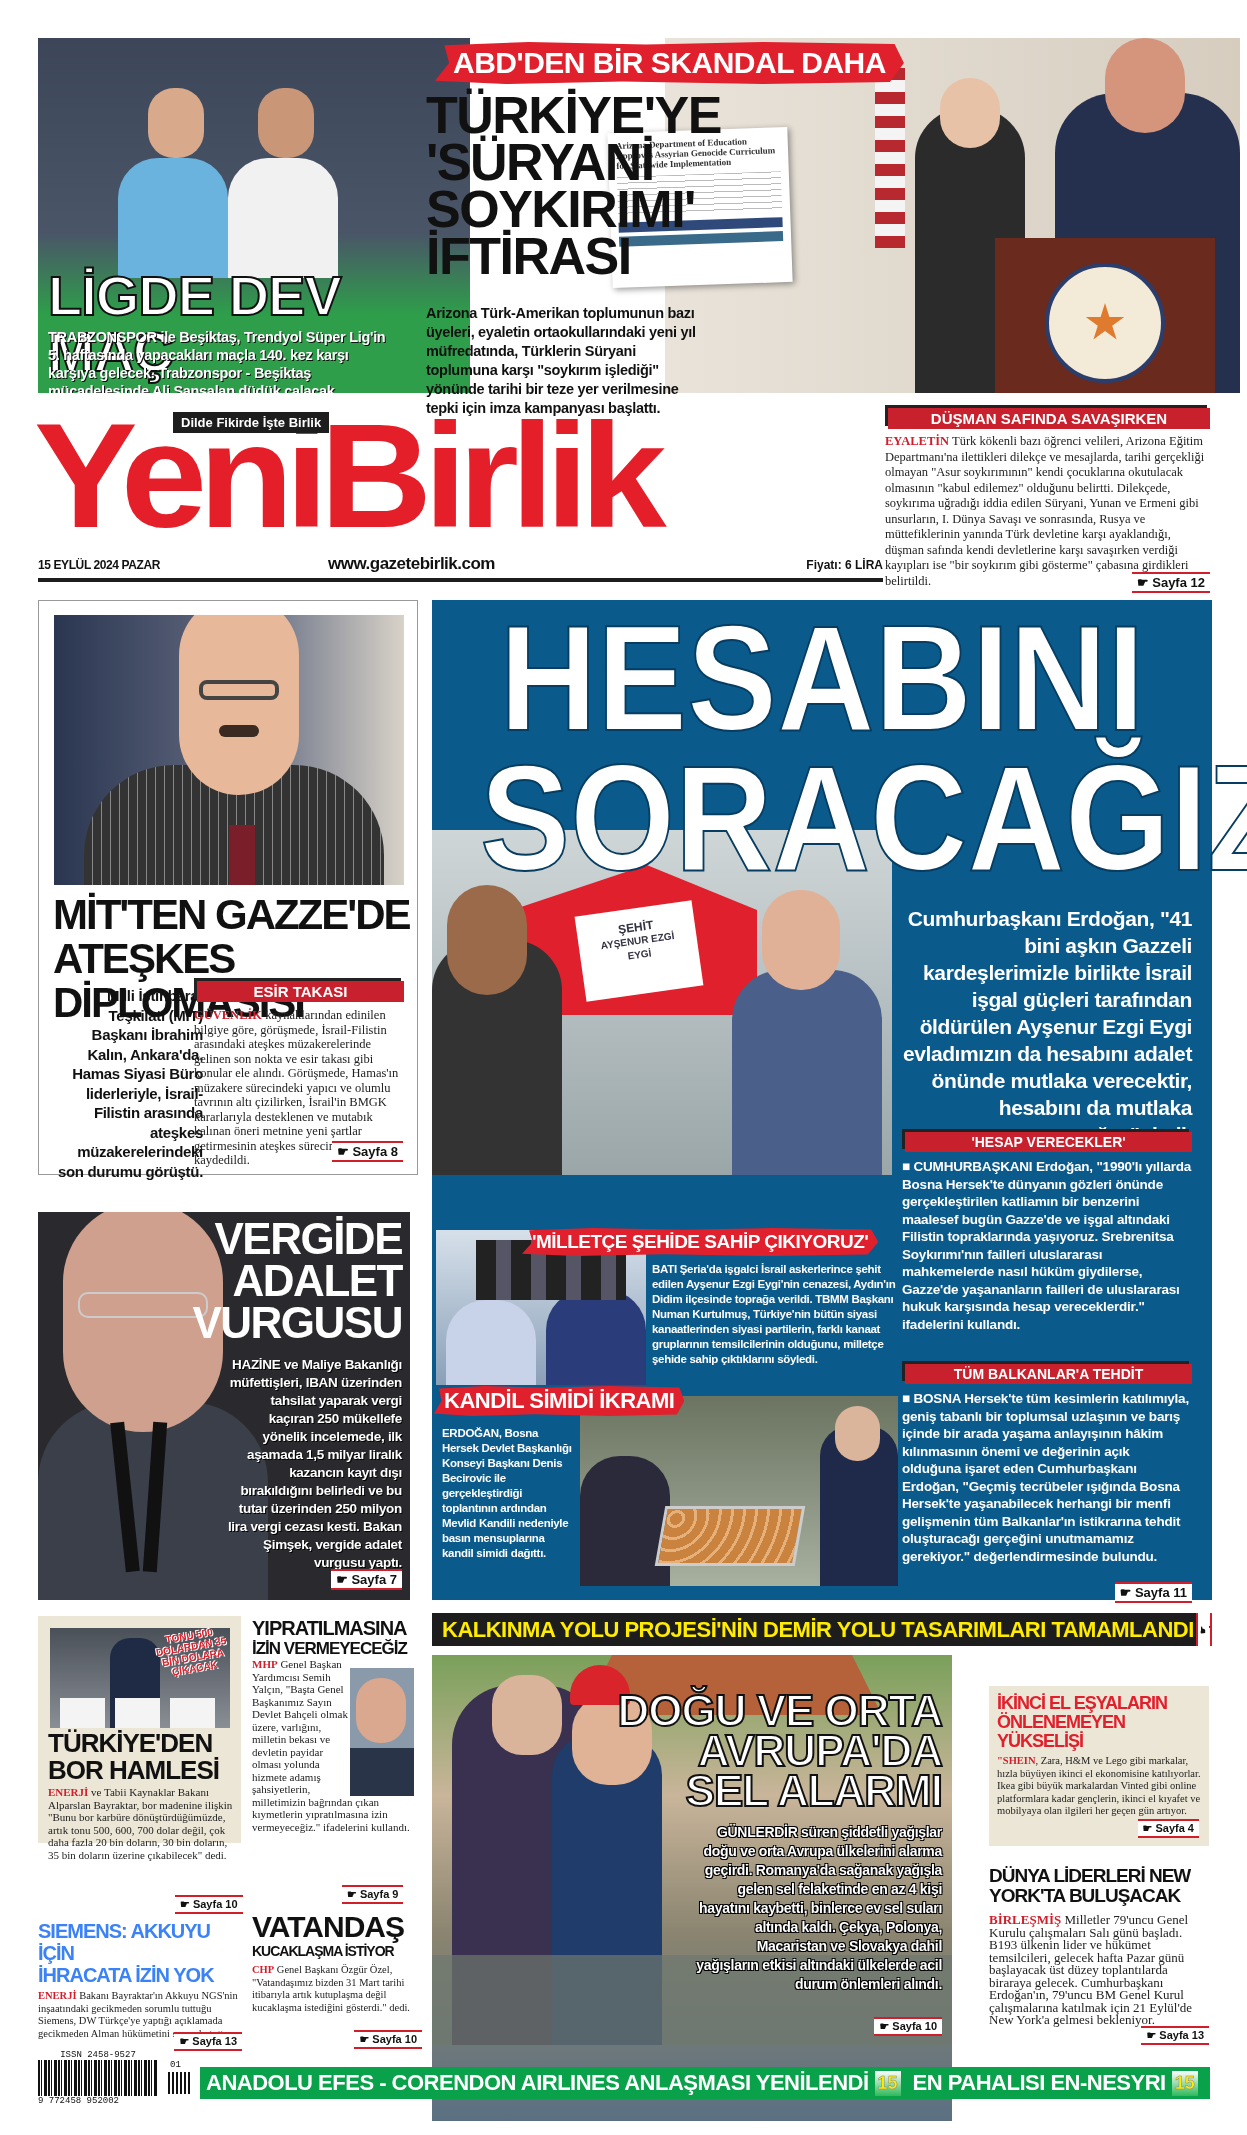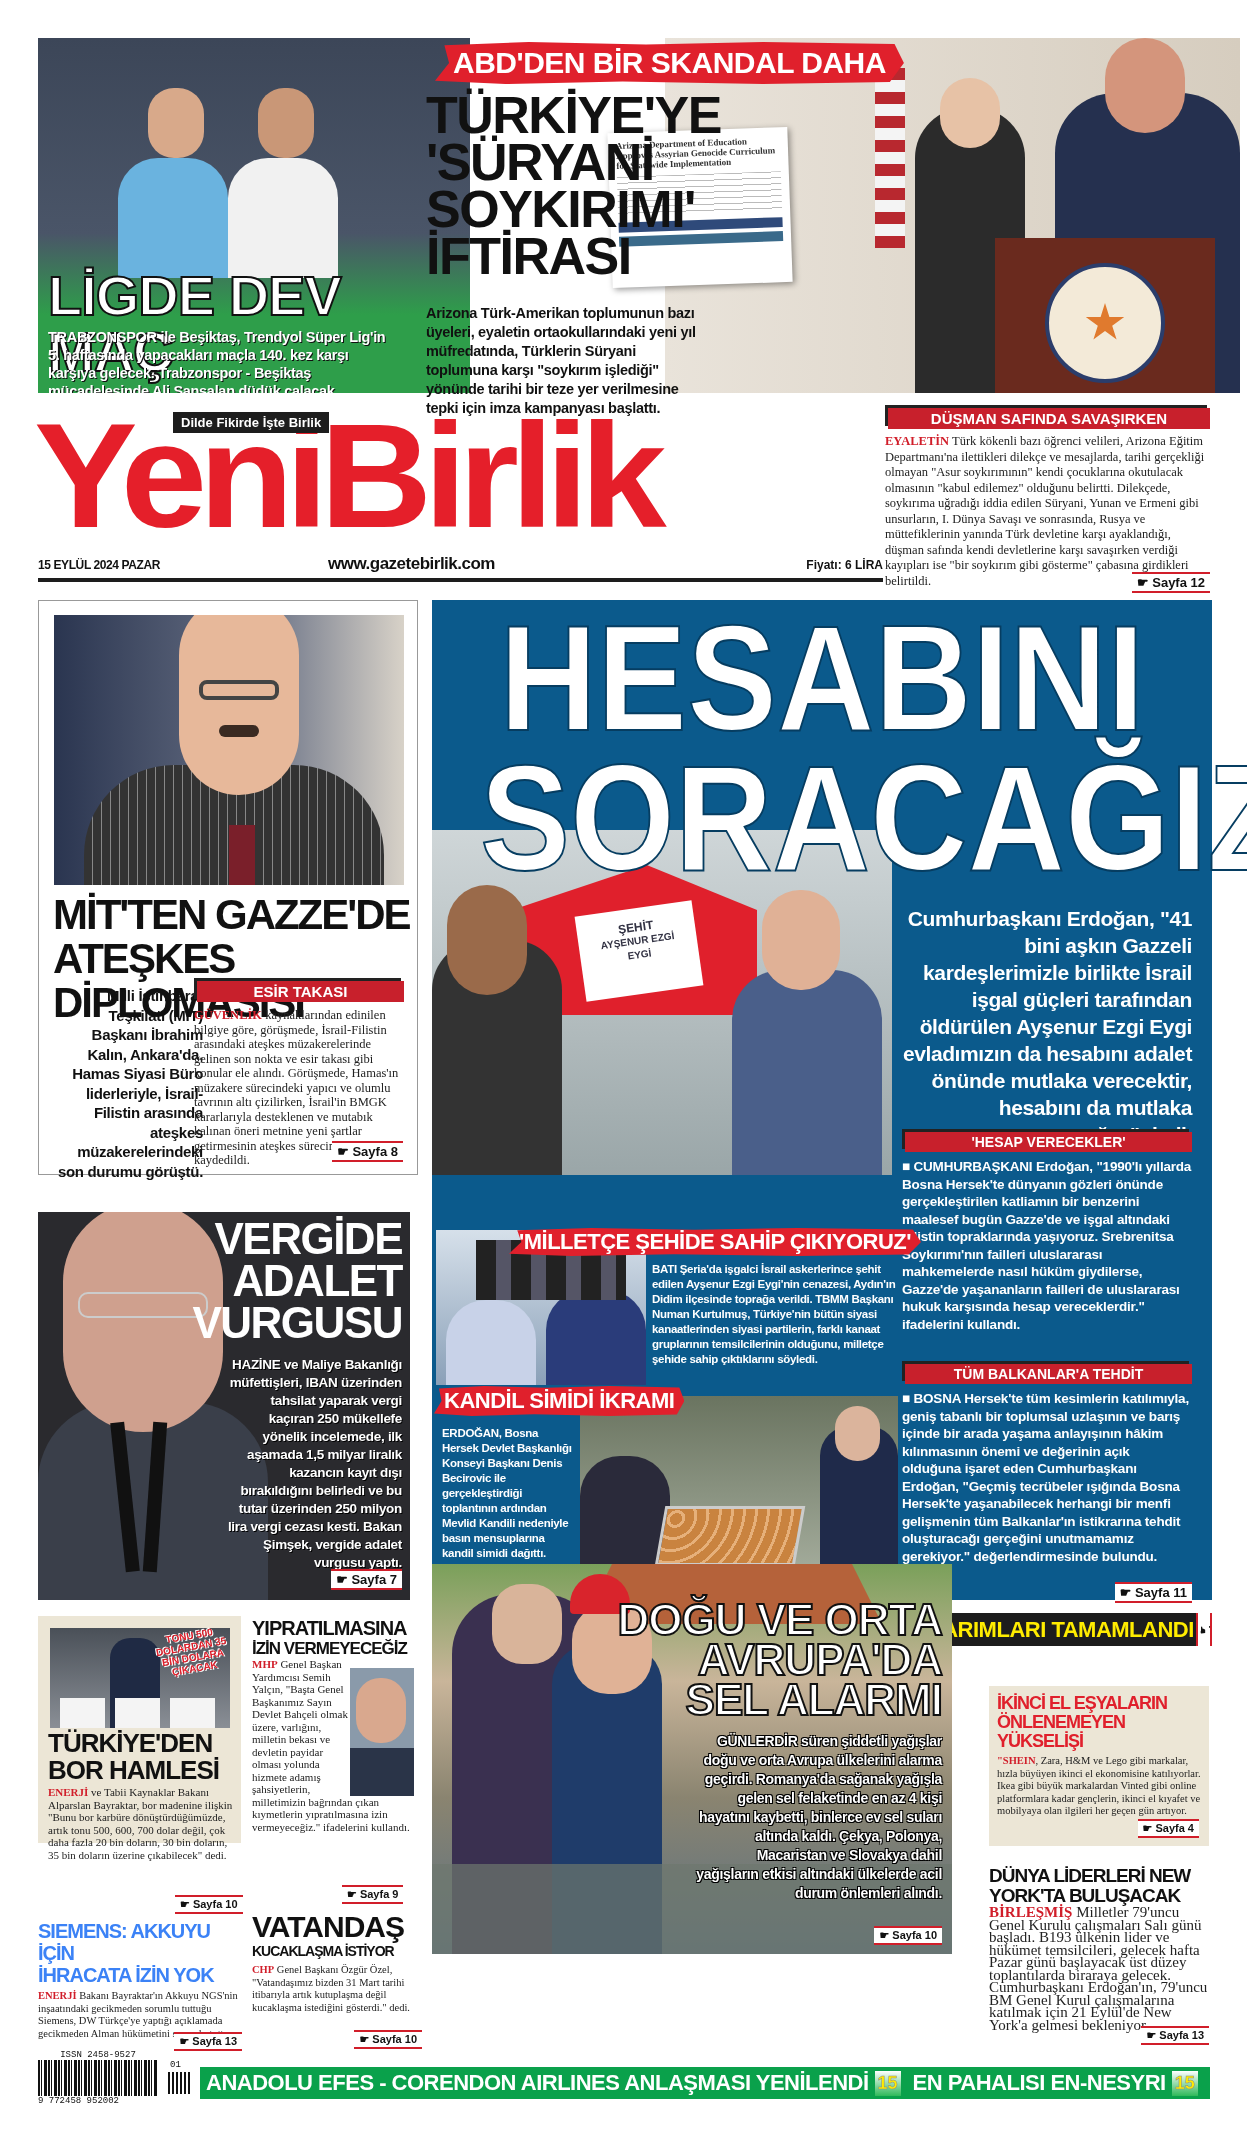--- a/index.html
+++ b/index.html
@@ -123,21 +123,21 @@
     <div class="redhdr" style="font-size:14px;padding:2px 0;margin-left:3px;">TÜM BALKANLAR'A TEHDİT</div>
     <div class="cond" style="margin-top:6px;font-size:13.5px;line-height:17.5px;color:#fff;letter-spacing:-0.2px;">■ BOSNA Hersek'te tüm kesimlerin katılımıyla, geniş tabanlı bir toplumsal uzlaşının ve barış içinde bir arada yaşama anlayışının hâkim kılınmasının önemi ve değerinin açık olduğuna işaret eden Cumhurbaşkanı Erdoğan, "Geçmiş tecrübeler ışığında Bosna Hersek'te yaşanabilecek herhangi bir menfi gelişmenin tüm Balkanlar'ın istikrarına tehdit oluşturacağı gerçeğini unutmamamız gerekiyor." değerlendirmesinde bulundu.</div>
   </div>
   <div class="abs sayfa" style="right:20px;top:982px;">☛ Sayfa 11</div>
 
   <div class="photo" style="left:4px;top:630px;width:210px;height:155px;background:linear-gradient(#d6e0ea,#8aa0b8);">
     <div style="position:absolute;left:10px;top:70px;width:90px;height:90px;background:#c8d2e8;border-radius:40px 40px 0 0;"></div>
     <div style="position:absolute;left:110px;top:60px;width:100px;height:100px;background:#2a3c7a;border-radius:40px 40px 0 0;"></div>
     <div style="position:absolute;left:40px;top:10px;width:150px;height:60px;background:repeating-linear-gradient(90deg,#222 0 20px,#556 20px 35px);"></div>
   </div>
-  <div class="abs brush" style="left:77px;top:628px;padding:2px 10px;font-size:22px;line-height:24px;letter-spacing:-0.5px;">'MİLLETÇE ŞEHİDE SAHİP ÇIKIYORUZ'</div>
+  <div class="abs brush" style="left:90px;top:628px;padding:2px 10px;font-size:19px;line-height:24px;letter-spacing:-0.5px;">'MİLLETÇE ŞEHİDE SAHİP ÇIKIYORUZ'</div>
   <div class="abs" style="left:220px;top:662px;width:245px;font-size:11.5px;line-height:15px;color:#fff;font-weight:bold;letter-spacing:-0.3px;">BATI Şeria'da işgalci İsrail askerlerince şehit edilen Ayşenur Ezgi Eygi'nin cenazesi, Aydın'ın Didim ilçesinde toprağa verildi. TBMM Başkanı Numan Kurtulmuş, Türkiye'nin bütün siyasi kanaatlerinden siyasi partilerin, farklı kanaat gruplarının temsilcilerinin olduğunu, milletçe şehide sahip çıktıklarını söyledi.</div>
 
   <div class="photo" style="left:148px;top:796px;width:318px;height:190px;background:linear-gradient(#6a7460,#a8b0a0);">
     <div style="position:absolute;left:0;top:60px;width:90px;height:130px;background:#2a2a3a;border-radius:40px 40px 0 0;"></div>
     <div style="position:absolute;left:80px;top:110px;width:140px;height:60px;background:repeating-radial-gradient(circle at 10px 10px,#c9833f 0 6px,#e6b07a 6px 9px,#c9833f 9px 12px);transform:skewX(-10deg);border:3px solid #ccc;"></div>
     <div style="position:absolute;left:240px;top:30px;width:78px;height:160px;background:#1f2a4a;border-radius:30px 30px 0 0;"></div>
     <div style="position:absolute;left:255px;top:10px;width:45px;height:55px;background:#dbb49c;border-radius:22px;"></div>
   </div>
   <div class="abs brush" style="left:2px;top:786px;padding:2px 10px;font-size:22px;line-height:26px;letter-spacing:-0.5px;">KANDİL SİMİDİ İKRAMI</div>
   <div class="abs" style="left:10px;top:826px;width:135px;font-size:11.5px;line-height:15px;color:#fff;font-weight:bold;letter-spacing:-0.3px;">ERDOĞAN, Bosna Hersek Devlet Başkanlığı Konseyi Başkanı Denis Becirovic ile gerçekleştirdiği toplantının ardından Mevlid Kandili nedeniyle basın mensuplarına kandil simidi dağıttı.</div>
@@ -212,21 +212,21 @@
     <span class="lead">CHP</span><span> Genel Başkanı Özgür Özel, "Vatandaşımız bizden 31 Mart tarihi itibarıyla artık kutuplaşma değil kucaklaşma istediğini gösterdi." dedi.</span>
   </div>
   <div class="abs sayfa" style="right:0;top:118px;font-size:11px;">☛ Sayfa 10</div>
 </div>
 
 <div class="abs" style="left:432px;top:1613px;width:780px;height:33px;background:#1d1d1d;">
   <div class="cond" style="position:absolute;left:10px;top:3px;font-size:22px;line-height:28px;color:#ffec00;letter-spacing:-0.5px;">KALKINMA YOLU PROJESİ'NİN DEMİR YOLU TASARIMLARI TAMAMLANDI</div>
   <div style="position:absolute;right:0;top:0;height:33px;width:16px;background:#fff;border-left:2px solid #d11e2a;border-right:2px solid #d11e2a;font-size:9px;font-weight:bold;writing-mode:vertical-rl;transform:rotate(180deg);text-align:center;overflow:hidden;">☛ Sayfa 9</div>
 </div>
 
-<div class="abs" style="left:432px;top:1564px;width:520px;height:390px;background:linear-gradient(#7aa05a 0%,#c9b59a 30%,#8a8470 60%,#5a7082 100%);overflow:hidden;">
+<div class="abs" style="left:432px;top:1655px;width:520px;height:466px;background:linear-gradient(#7aa05a 0%,#c9b59a 30%,#8a8470 60%,#5a7082 100%);overflow:hidden;">
   <div class="photo" style="left:0;top:0;width:520px;height:390px;">
     <div style="position:absolute;left:150px;top:0;width:300px;height:60px;background:#b5623a;clip-path:polygon(10% 0,90% 0,100% 100%,0 100%);"></div>
     <div style="position:absolute;left:20px;top:30px;width:150px;height:360px;background:#3a3050;border-radius:60px 60px 0 0;"></div>
     <div style="position:absolute;left:60px;top:20px;width:70px;height:80px;background:#d9b49a;border-radius:30px;"></div>
     <div style="position:absolute;left:120px;top:80px;width:110px;height:310px;background:#1f3c6a;border-radius:40px 40px 0 0;"></div>
     <div style="position:absolute;left:140px;top:40px;width:80px;height:90px;background:#e0b296;border-radius:36px;"></div>
     <div style="position:absolute;left:138px;top:10px;width:60px;height:40px;background:#d9242c;border-radius:30px 30px 4px 4px;"></div>
     <div style="position:absolute;left:0;top:300px;width:520px;height:90px;background:rgba(110,120,110,.7);"></div>
   </div>
   <div class="abs cond" style="right:10px;top:36px;text-align:right;font-size:44px;line-height:40px;color:#fff;-webkit-text-stroke:2px #111;letter-spacing:-1px;">
@@ -247,21 +247,21 @@
     <span class="lead">"SHEIN</span><span>, Zara, H&amp;M ve Lego gibi markalar, hızla büyüyen ikinci el ekonomisine katılıyorlar. Ikea gibi büyük markalardan Vinted gibi online platformlara kadar gençlerin, ikinci el kıyafet ve mobilyaya olan ilgileri her geçen gün artıyor.</span>
   </div>
   <div class="abs sayfa" style="right:10px;bottom:8px;font-size:11px;">☛ Sayfa 4</div>
 </div>
 
 <div class="abs" style="left:989px;top:1866px;width:220px;height:180px;">
   <div class="cond" style="font-size:19px;line-height:20px;color:#111;letter-spacing:-1px;">
     <div>DÜNYA LİDERLERİ NEW</div>
     <div>YORK'TA BULUŞACAK</div>
   </div>
-  <div class="serif" style="margin-top:0;font-size:15px;line-height:12.5px;color:#222;">
+  <div class="serif" style="margin-top:8px;font-size:13px;line-height:12.5px;color:#222;">
     <span class="lead">BİRLEŞMİŞ</span><span> Milletler 79'uncu Genel Kurulu çalışmaları Salı günü başladı. B193 ülkenin lider ve hükümet temsilcileri, gelecek hafta Pazar günü başlayacak üst düzey toplantılarda biraraya gelecek. Cumhurbaşkanı Erdoğan'ın, 79'uncu BM Genel Kurul çalışmalarına katılmak için 21 Eylül'de New York'a gelmesi bekleniyor.</span>
   </div>
   <div class="abs sayfa" style="right:0;top:160px;font-size:11px;">☛ Sayfa 13</div>
 </div>
 
 <div class="abs" style="left:38px;top:2050px;width:160px;height:80px;">
   <div style="font-family:'Liberation Mono',monospace;font-size:9px;text-align:center;width:120px;">ISSN 2458-9527</div>
   <div style="width:120px;height:36px;background:repeating-linear-gradient(90deg,#111 0 2px,#fff 2px 3px,#111 3px 4px,#fff 4px 6px,#111 6px 9px,#fff 9px 10px);"></div>
   <div style="font-family:'Liberation Mono',monospace;font-size:9px;">9 772458 952002</div>
   <div style="position:absolute;left:132px;top:10px;font-family:'Liberation Mono',monospace;font-size:9px;">01</div>

